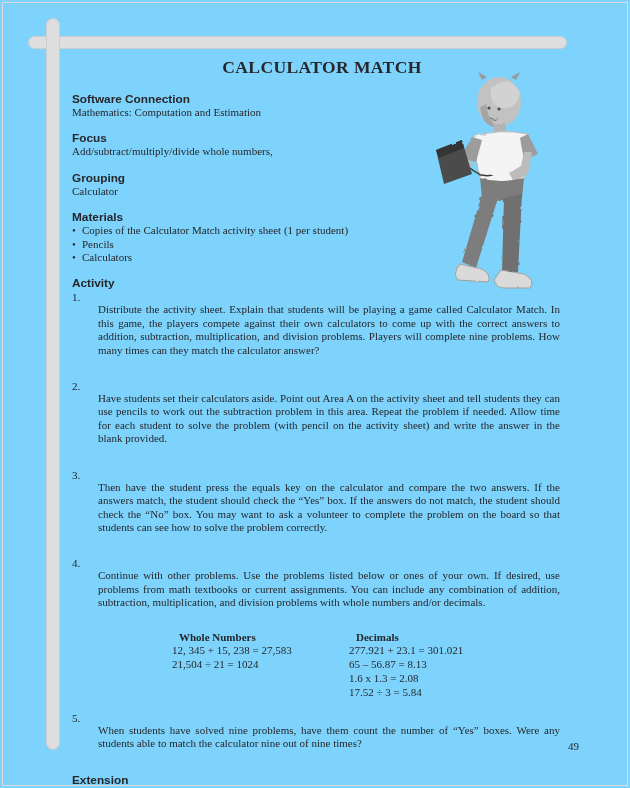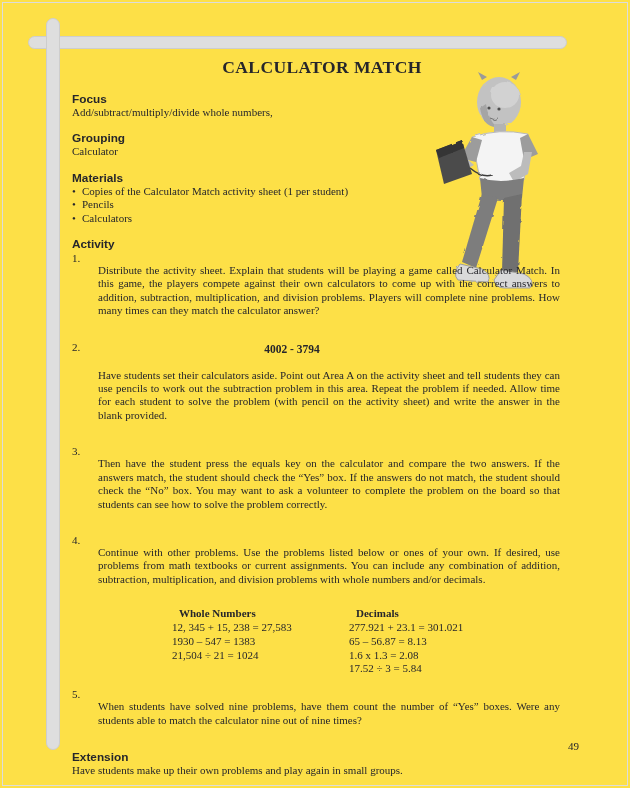--- a/index.html
+++ b/index.html
@@ -1,16 +1,16 @@
 <!DOCTYPE html>
 <html><head>
 <meta charset="utf-8">
 <style>
   html,body{margin:0;padding:0;background:#ffffff;}
-  .page{position:relative;width:630px;height:788px;background:#fde047;overflow:hidden;
+  .page{position:relative;width:630px;height:788px;background:#7dd3fc;overflow:hidden;
         font-family:"Liberation Serif",serif;color:#26262b;}
   .page-edge{position:absolute;inset:2px;border:1px solid #dcdcdc;pointer-events:none;z-index:0;}
 
   
   .bar-h{position:absolute;left:28px;top:36px;width:539px;height:13px;border-radius:7px;
          background:#dedede;border:1px solid #cdcdcd;box-sizing:border-box;z-index:1;}
   .bar-v{position:absolute;left:46px;top:18px;width:14px;height:732px;border-radius:8px;
          background:#dedede;border:1px solid #cdcdcd;box-sizing:border-box;z-index:2;}
 
   .figure{position:absolute;left:424px;top:70px;width:136px;height:228px;z-index:1;}
@@ -70,20 +70,24 @@
       <path d="M58 124 L74 128 L52 198 L38 192 Z" fill="#7d7d7d"></path>
       <path d="M80 128 L98 124 L94 202 L78 202 Z" fill="#6f6f6f"></path>
       <path d="M36 194 Q28 204 34 210 L64 212 Q68 205 58 199 Z" fill="#dadada" stroke="#9f9f9f" stroke-width="1"></path>
       <path d="M77 200 L70 210 Q72 218 80 218 L106 218 Q112 210 100 204 Z" fill="#dadada" stroke="#9f9f9f" stroke-width="1"></path>
     </g>
   </svg>
 
   <div class="content">
     <h1 class="title">CALCULATOR MATCH</h1>
 
+    <div class="sec">
+      <p class="h">Software Connection</p>
+      <div class="txt">Mathematics: Computation and Estimation</div>
+    </div>
 
     <div class="sec">
       <p class="h">Focus</p>
       <div class="txt">Add/subtract/multiply/divide whole numbers,</div>
     </div>
 
     <div class="sec">
       <p class="h">Grouping</p>
       <div class="txt">Calculator</div>
     </div>
@@ -110,21 +114,20 @@
       <div class="act-item">
         <div class="num">1.</div>
         <div class="atext">
             <p class="para">Distribute the activity sheet. Explain that students will be playing a game called Calculator Match. In this game, the players compete against their own calculators to come up with the correct answers to addition, subtraction, multiplication, and division problems. Players will complete nine problems. How many times can they match the calculator answer?</p>
           </div>
       </div>
 
       <div class="act-item">
         <div class="num">2.</div>
         <div class="atext">
-          <div class="problem">4002 - 3794</div>
           <p class="para">Have students set their calculators aside. Point out Area A on the activity sheet and tell students they can use pencils to work out the subtraction problem in this area. Repeat the problem if needed. Allow time for each student to solve the problem (with pencil on the activity sheet) and write the answer in the blank provided.</p>
         </div>
       </div>
 
       <div class="act-item">
         <div class="num">3.</div>
         <div class="atext">
             <p class="para">Then have the student press the equals key on the calculator and compare the two answers. If the answers match, the student should check the “Yes” box. If the answers do not match, the student should check the “No” box. You may want to ask a volunteer to complete the problem on the board so that students can see how to solve the problem correctly.</p>
           </div>
       </div>
@@ -133,21 +136,20 @@
         <div class="num">4.</div>
         <div class="atext">
             <p class="para">Continue with other problems. Use the problems listed below or ones of your own. If desired, use problems from math textbooks or current assignments. You can include any combination of addition, subtraction, multiplication, and division problems with whole numbers and/or decimals.</p>
           </div>
       </div>
 
       <div class="ptable">
         <div class="pcol-whole">
           <div class="phead">Whole Numbers</div>
           <div>12, 345 + 15, 238 = 27,583</div>
-          <div>1930 – 547 = 1383</div>
           <div>21,504 ÷ 21 = 1024</div>
         </div>
         <div>
           <div class="phead">Decimals</div>
           <div>277.921 + 23.1 = 301.021</div>
           <div>65 – 56.87 = 8.13</div>
           <div>1.6 x 1.3 = 2.08</div>
           <div>17.52 ÷ 3 = 5.84</div>
         </div>
       </div>

